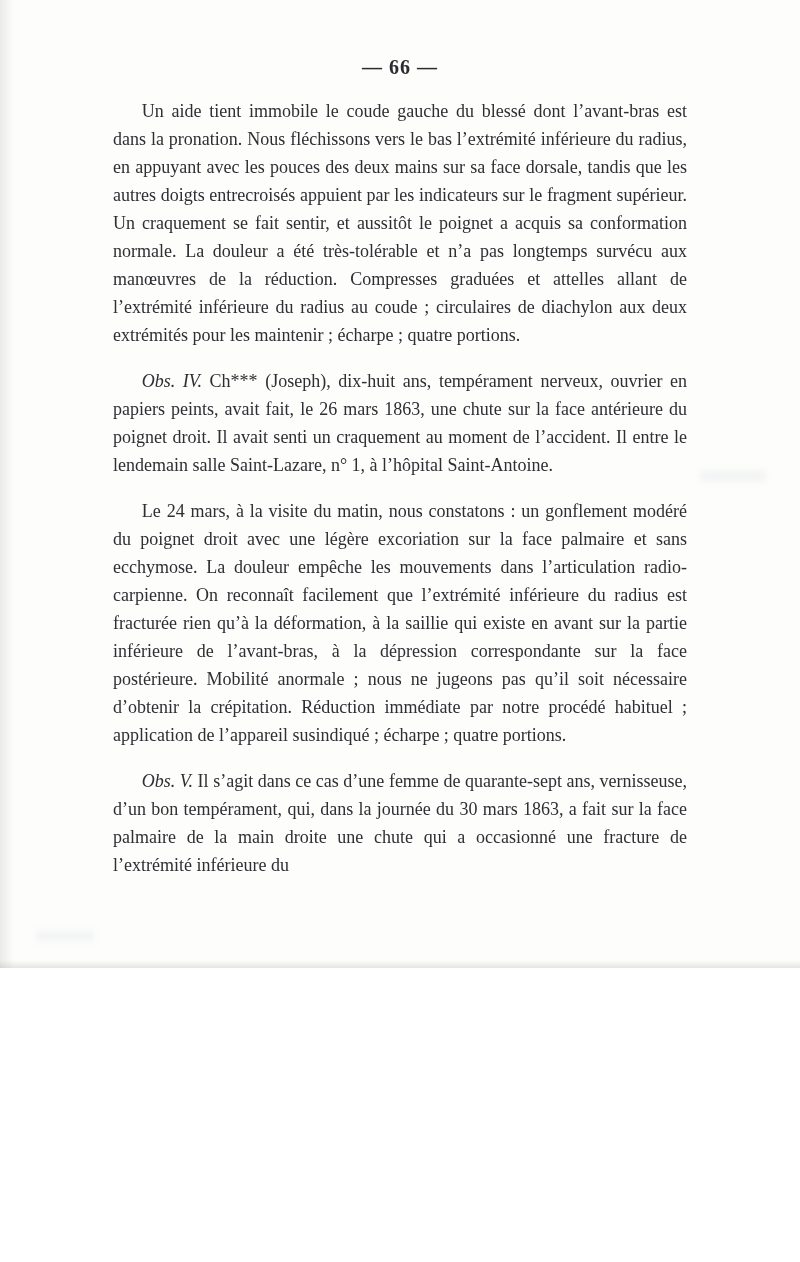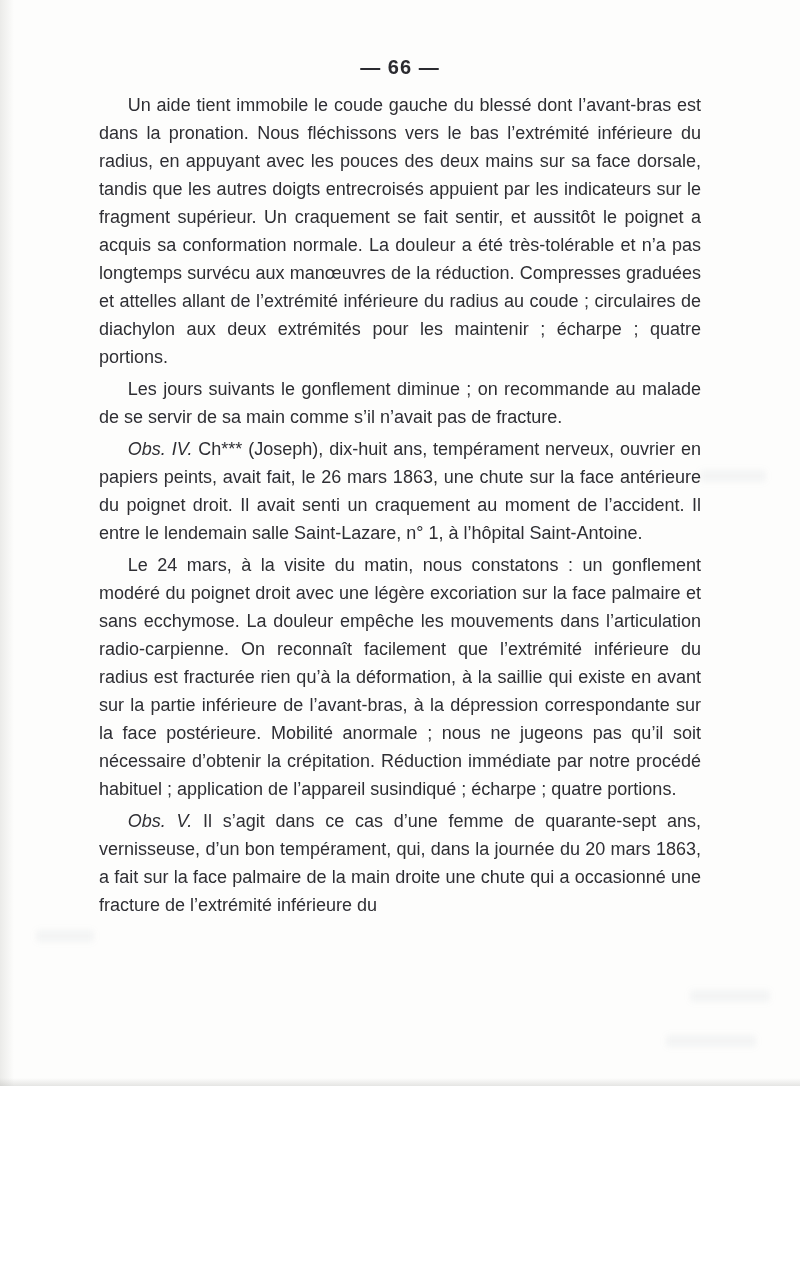--- a/index.html
+++ b/index.html
@@ -3,25 +3,25 @@
 <meta charset="utf-8">
 <style>
   html, body {
     margin: 0;
     padding: 0;
     background: #ffffff;
   }
   .page {
     position: relative;
     width: 800px;
-    height: 1086px;
+    height: 968px;
     margin: 0 auto;
     background: #fdfdfc;
     overflow: hidden;
-    font-family: Liberation Sans, sans-serif;
+    font-family: Liberation Serif, serif;
     color: #2e2e33;
   }
   
   .page::before {
     content: "";
     position: absolute;
     left: 0; top: 0; bottom: 0;
     width: 14px;
     background: linear-gradient(to right, rgba(180,180,175,0.25), rgba(255,255,255,0));
     pointer-events: none;
@@ -57,21 +57,21 @@
   .text-block {
     width: 610px;
     margin: 12px auto 0 auto;
     font-size: 18px;
     line-height: 28px;
     text-align: justify;
     hyphens: auto;
     -webkit-hyphens: auto;
   }
   .para {
-    margin: 4px;
+    margin: 18px;
     text-indent: 1.6em;
   }
   .lead {
     font-style: italic;
   }
 </style>
 </head>
 <body>
 
 <div class="page">
@@ -82,34 +82,31 @@
   <div class="scan-artifact artifact-4"></div>
 
   <div class="page-number">— 66 —</div>
 
   <div class="text-block">
 
     <p class="para">
       <span class="lead"></span><span>Un aide tient immobile le coude gauche du blessé dont l’avant-bras est dans la pronation. Nous fléchissons vers le bas l’extrémité inférieure du radius, en appuyant avec les pouces des deux mains sur sa face dorsale, tandis que les autres doigts entrecroisés appuient par les indicateurs sur le fragment supérieur. Un craquement se fait sentir, et aussitôt le poignet a acquis sa conformation normale. La douleur a été très-tolérable et n’a pas longtemps survécu aux manœuvres de la réduction. Compresses graduées et attelles allant de l’extrémité inférieure du radius au coude ; circulaires de diachylon aux deux extrémités pour les maintenir ; écharpe ; quatre portions.</span>
     </p>
 
-    <p class="para">
-      <span class="lead"></span><span>Les jours suivants le gonflement diminue ; on recommande au malade de se servir de sa main comme s’il n’avait pas de fracture.</span>
-    </p>
 
 
 
     <p class="para">
       <span class="lead">Obs. IV.</span><span> Ch*** (Joseph), dix-huit ans, tempérament nerveux, ouvrier en papiers peints, avait fait, le 26 mars 1863, une chute sur la face antérieure du poignet droit. Il avait senti un craquement au moment de l’accident. Il entre le lendemain salle Saint-Lazare, n° 1, à l’hôpital Saint-Antoine.</span>
     </p>
 
     <p class="para">
       <span class="lead"></span><span>Le 24 mars, à la visite du matin, nous constatons : un gonflement modéré du poignet droit avec une légère excoriation sur la face palmaire et sans ecchymose. La douleur empêche les mouvements dans l’articulation radio-carpienne. On reconnaît facilement que l’extrémité inférieure du radius est fracturée rien qu’à la déformation, à la saillie qui existe en avant sur la partie inférieure de l’avant-bras, à la dépression correspondante sur la face postérieure. Mobilité anormale ; nous ne jugeons pas qu’il soit nécessaire d’obtenir la crépitation. Réduction immédiate par notre procédé habituel ; application de l’appareil susindiqué ; écharpe ; quatre portions.</span>
     </p>
 
 
 
     <p class="para">
-      <span class="lead">Obs. V.</span><span> Il s’agit dans ce cas d’une femme de quarante-sept ans, vernisseuse, d’un bon tempérament, qui, dans la journée du 20 mars 1863, a fait sur la face palmaire de la main droite une chute qui a occasionné une fracture de l’extrémité inférieure du</span>
+      <span class="lead">Obs. V.</span><span> Il s’agit dans ce cas d’une femme de quarante-sept ans, vernisseuse, d’un bon tempérament, qui, dans la journée du 30 mars 1863, a fait sur la face palmaire de la main droite une chute qui a occasionné une fracture de l’extrémité inférieure du</span>
     </p>
 
   </div>
 </div>
 
 </body></html>

